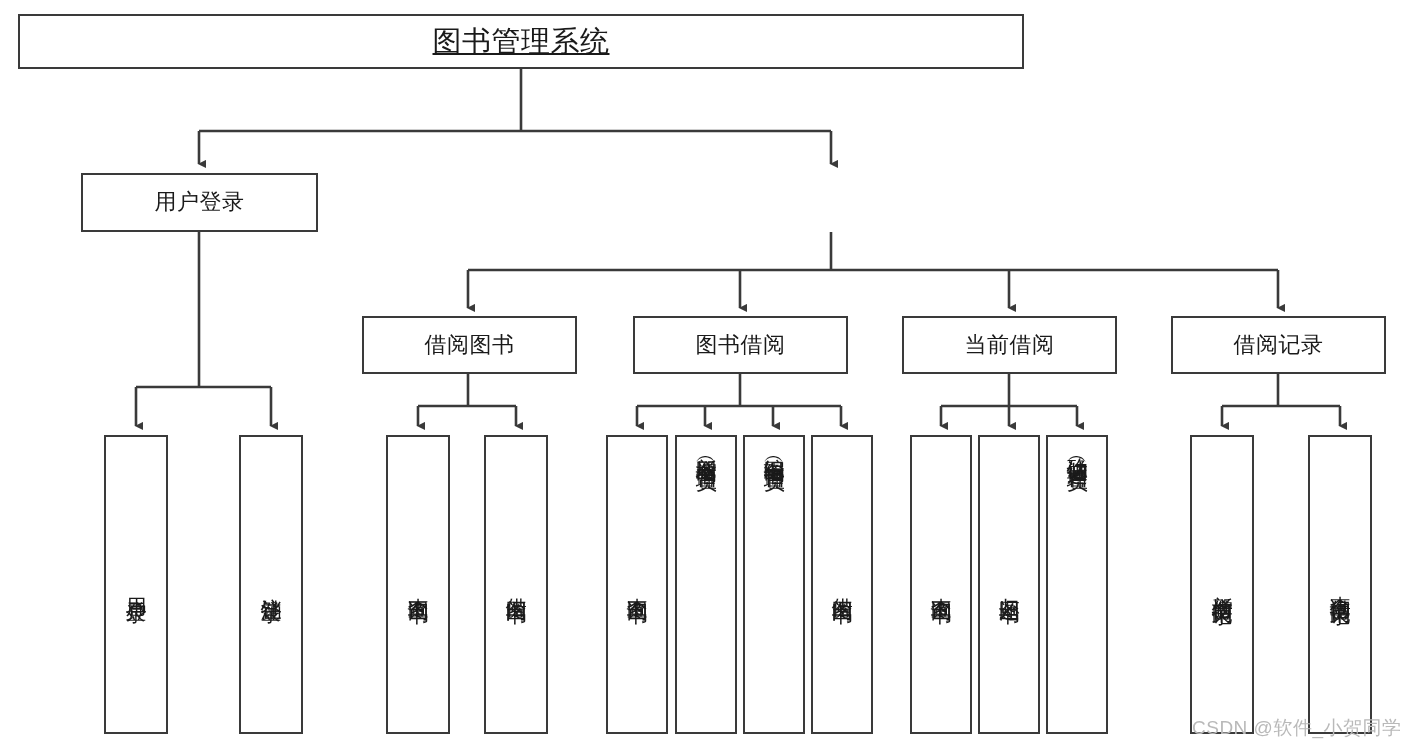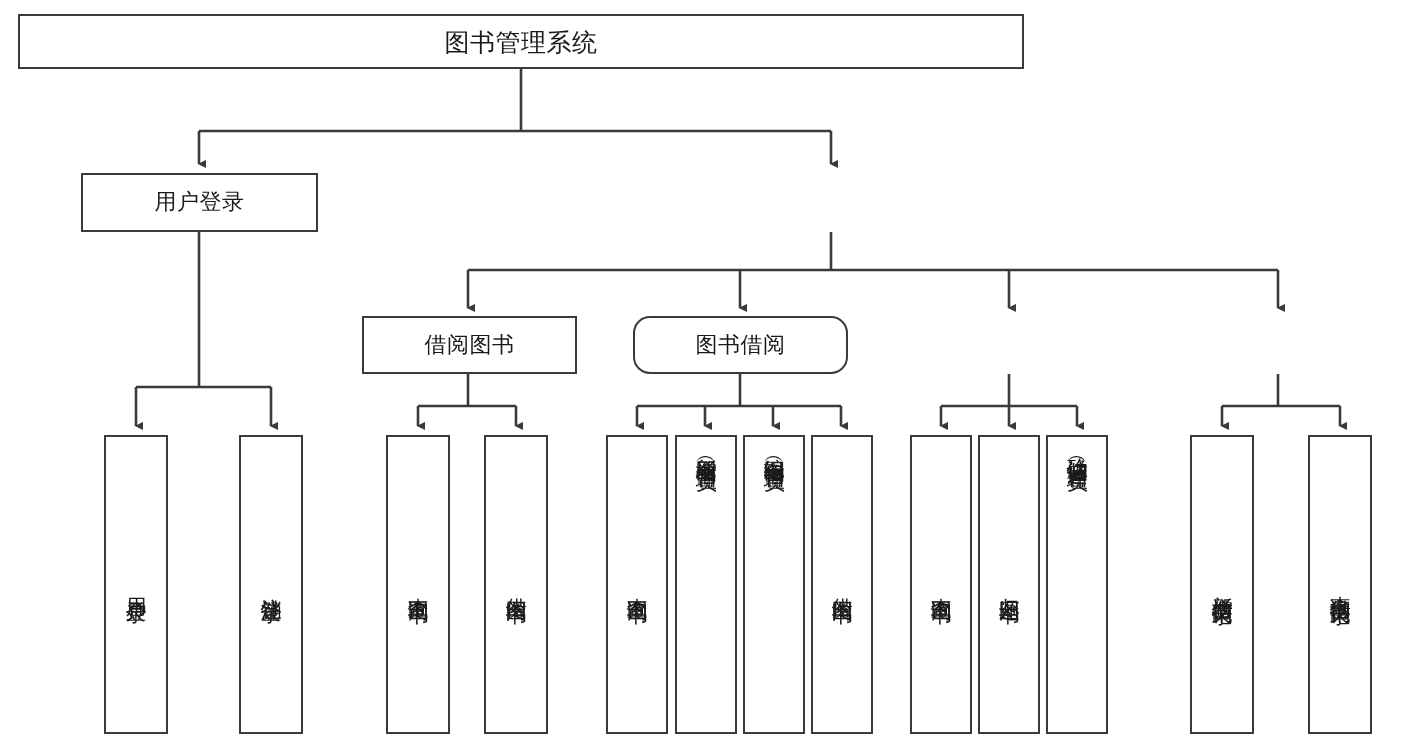--- a/index.html
+++ b/index.html
@@ -41,21 +41,22 @@
     text-align: center;
     line-height: 1.12;
     letter-spacing: 0.5px;
   }
   
   .node.horiz .node-label {
     writing-mode: horizontal-tb;
     font-size: 22px;
   }
   .node.root .node-label {
-    font-size: 25px;
+    font-size: 29px;
+    text-decoration: underline;
   }
   
   .node.vert {
     align-items: flex-start;
     justify-content: center;
     padding-top: 4px;
   }
   .node.vert .node-label {
     writing-mode: vertical-rl;
     text-orientation: upright;
@@ -138,25 +139,31 @@
 
   <div class="node horiz" style="left:81px; top:173px; width:237px; height:59px;">
     <span class="node-label">用户登录</span>
   </div>
 
 
   <div class="node horiz" style="left:362px; top:316px; width:215px; height:58px;">
     <span class="node-label">借阅图书</span>
   </div>
 
-  <div class="node horiz" style="left:633px; top:316px; width:215px; height:58px;border-radius:17px;">
+  <div class="node horiz" style="left:633px; top:316px; width:215px; height:58px;">
     <span class="node-label">图书借阅</span>
   </div>
 
-
+  <div class="node horiz" style="left:902px; top:316px; width:215px; height:58px;">
+    <span class="node-label">当前借阅</span>
+  </div>
+
+  <div class="node horiz" style="left:1171px; top:316px; width:215px; height:58px;">
+    <span class="node-label">借阅记录</span>
+  </div>
 
   <div class="node vert middle" style="left:104px; top:435px; width:64px; height:299px;">
     <span class="node-label">用户登录</span>
   </div>
 
   <div class="node vert middle" style="left:239px; top:435px; width:64px; height:299px;">
     <span class="node-label">注销登录</span>
   </div>
 
   <div class="node vert middle" style="left:386px; top:435px; width:64px; height:299px;">
@@ -196,14 +203,15 @@
   </div>
 
   <div class="node vert middle" style="left:1190px; top:435px; width:64px; height:299px;">
     <span class="node-label">新增借阅记录</span>
   </div>
 
   <div class="node vert middle" style="left:1308px; top:435px; width:64px; height:299px;">
     <span class="node-label">查询借阅记录</span>
   </div>
 
+  <div class="watermark" style="left:1192px; top:715px;">CSDN @软件_小贺同学</div>
 
 </div>
 
 </body></html>

